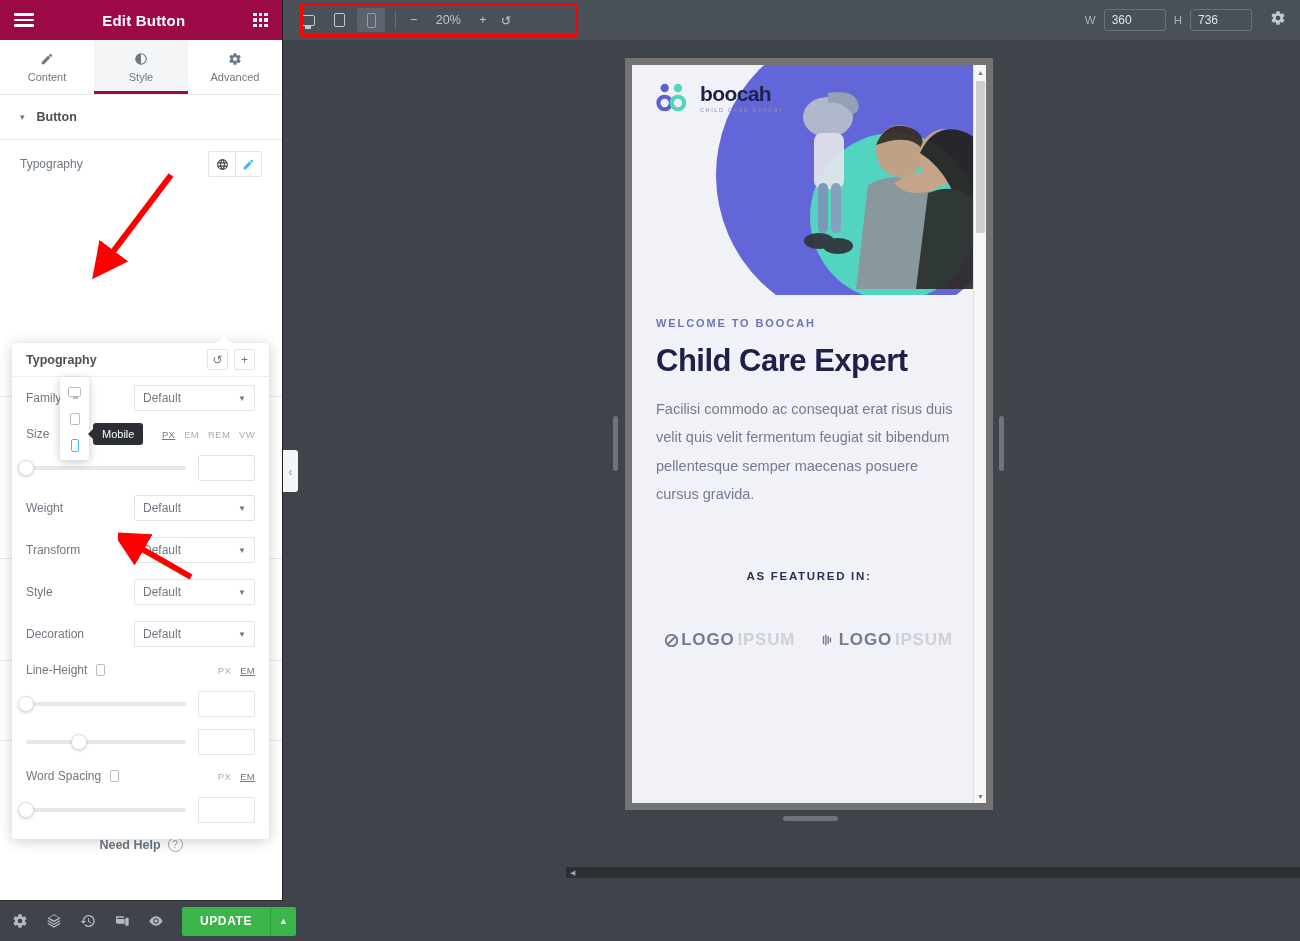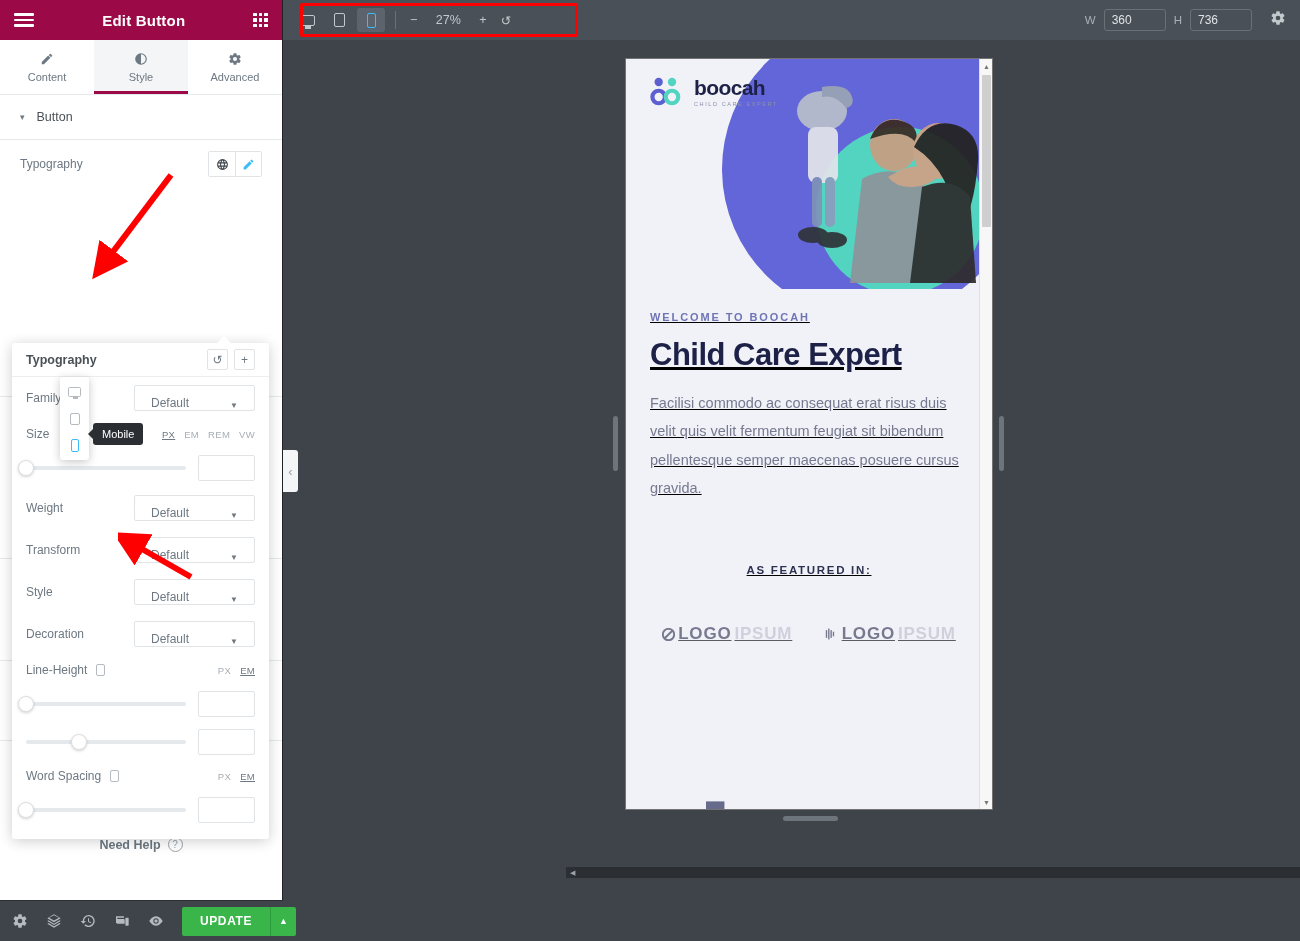--- a/index.html
+++ b/index.html
@@ -33,21 +33,21 @@
     gap: 5px; font-size: 11px; color: #6d7882; cursor: pointer; position: relative; }
   .tab.active { background: #f4f5f6; }
   .tab.active::after { content: ""; position: absolute; left: 0; right: 0; bottom: 0; height: 3px; background: #9b0a46; }
   .tab svg { width: 14px; height: 14px; fill: #6d7882; }
 
   .section-head {
     height: 45px; display: flex; align-items: center; gap: 12px; padding: 0 20px;
     border-bottom: 1px solid #e6e9ec; background: #fff; flex: 0 0 45px;
   }
   .section-head .caret { font-size: 9px; color: #6d7882; }
-  .section-head .label { font-size: 12.5px; font-weight: normal; color: #495157; }
+  .section-head .label { font-size: 12.5px; font-weight: bold; color: #495157; }
 
   .panel-body { position: relative; flex: 1; background: #fff; }
 
   .ctl-row {
     display: flex; align-items: center; justify-content: space-between;
     padding: 0 20px; height: 46px;
   }
   .ctl-label { font-size: 12px; color: #6d7882; }
   .ctl-icons { display: flex; align-items: stretch; border: 1px solid #e1e4e7; border-radius: 2px; overflow: hidden; }
   .ctl-icons > div { width: 26px; height: 24px; display: flex; align-items: center; justify-content: center; cursor: pointer; }
@@ -86,22 +86,22 @@
   .typo-head .btns span {
     width: 21px; height: 21px; border: 1px solid #e1e4e7; border-radius: 2px;
     display: flex; align-items: center; justify-content: center;
     font-size: 12px; color: #6d7882; cursor: pointer; background: #fff;
   }
 
   .typo-row { display: flex; align-items: center; padding: 0 14px; height: 42px; }
   .typo-row .lab { font-size: 12px; color: #6d7882; width: 108px; display: flex; align-items: center; gap: 7px; }
   .select {
     flex: 1; height: 26px; border: 1px solid #e1e4e7; border-radius: 2px;
-    display: flex; align-items: flex-end; justify-content: space-between;
-    padding: 0 16px; font-size: 12px; color: #6d7882; cursor: pointer; background:#fff;
+    display: flex; align-items: center; justify-content: space-between;
+    padding: 0 8px; font-size: 12px; color: #6d7882; cursor: pointer; background:#fff;
   }
   .select .arr { font-size: 8px; color: #6d7882; }
 
   .unit-row { display: flex; align-items: center; padding: 0 14px; height: 30px; }
   .unit-row .lab { font-size: 12px; color: #6d7882; flex: 1; display: flex; align-items: center; gap: 9px; }
   .units { display: flex; gap: 9px; font-size: 9.5px; color: #a7aeb5; }
   .units span { cursor: pointer; letter-spacing: .3px; }
   .units span.on { color: #6d7882; text-decoration: underline; }
 
   .slider-row { display: flex; align-items: center; padding: 0 14px 0 14px; gap: 12px; height: 38px; }
@@ -183,22 +183,21 @@
     color: #dfe3e6; font-size: 12px; padding: 0 7px; display: flex; align-items: center; cursor: text;
   }
   .gear-top { padding: 0 14px 0 10px; cursor: pointer; }
   .gear-top svg { width: 16px; height: 16px; fill: #c3c8cd; }
 
   
   #canvas-area { position: absolute; left: 283px; top: 40px; right: 0; bottom: 0; background: #3f444b; }
   #preview-wrap { position: absolute; left: 342px; top: 18px; width: 368px; height: 752px; }
   #preview {
     position: absolute; inset: 0; background: #f1f2f8; overflow: hidden;
-    border: 1px solid #737373;
-    text-decoration: underline;
+    border: 7px solid #737373;
   }
   .res-handle { position: absolute; background: #6d747c; border-radius: 3px; }
   #h-left  { left: 330px;  top: 376px; width: 5px; height: 55px; }
   #h-right { left: 716px;  top: 376px; width: 5px; height: 55px; }
   #h-bottom{ left: 500px;  top: 776px; width: 55px; height: 5px; }
 
   .pscroll { position: absolute; right: 0; top: 0; width: 13px; bottom: 0; background: #f7f7f7; border-left:1px solid #e0e0e0;}
   .pscroll .thumb { position: absolute; left: 2px; top: 16px; width: 9px; height: 152px; background: #cfcfcf; border-radius: 1px; }
   .pscroll .ar { position: absolute; left: 0; width: 13px; height: 14px; display: flex; align-items: center; justify-content: center;
     font-size: 7px; color: #777; }
@@ -491,21 +490,21 @@
       <div class="tb-ic">
           <span class="tb-tab"></span>
         </div>
       <div class="tb-ic active">
           <span class="tb-mob"></span>
         </div>
     </div>
     <div class="vdiv"></div>
     <div class="zoom-grp">
       <span>−</span>
-      <span class="zoom-val">27%</span>
+      <span class="zoom-val">20%</span>
       <span>+</span>
       <span>↺</span>
     </div>
     <div class="wh-grp">
       <label>W</label>
       <div class="wh-input">360</div>
       <label>H</label>
       <div class="wh-input">736</div>
     </div>
     <div class="gear-top">

